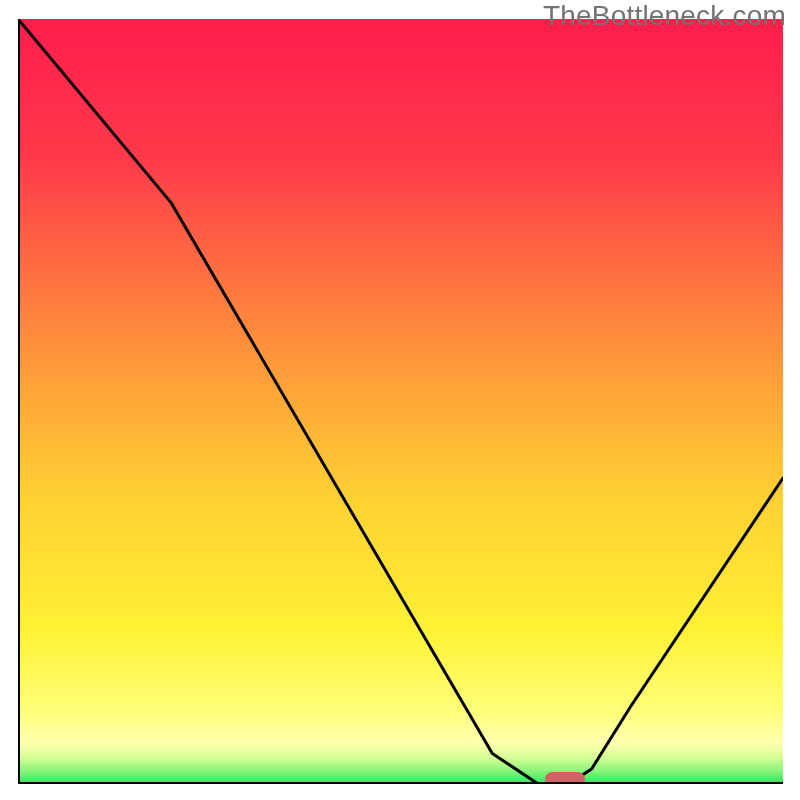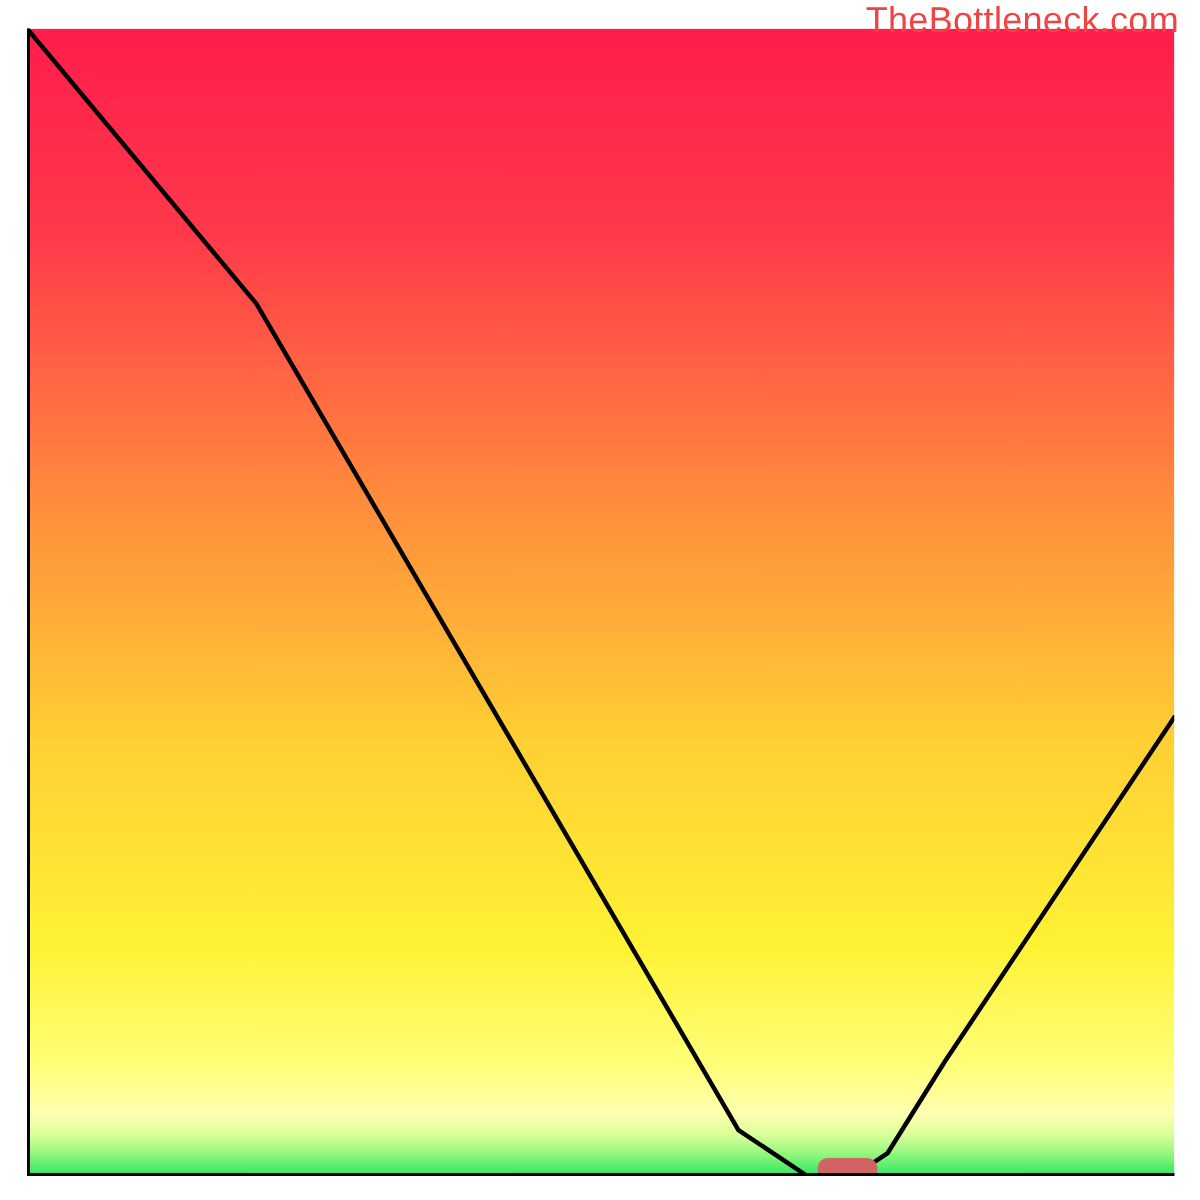--- a/index.html
+++ b/index.html
@@ -43,23 +43,23 @@
   .axis-bottom {
     left: 18px;
     top: 782px;
     width: 765px;
     height: 2px;
   }
   .watermark {
     position: absolute;
     top: 0px;
     right: 14px;
-    font-size: 24px;
+    font-size: 28px;
     font-weight: 500;
-    color: #ef4444;
+    color: #737373;
     letter-spacing: 0.2px;
   }
   .curve-svg {
     position: absolute;
     left: 0;
     top: 0;
     width: 100%;
     height: 100%;
     pointer-events: none;
   }

